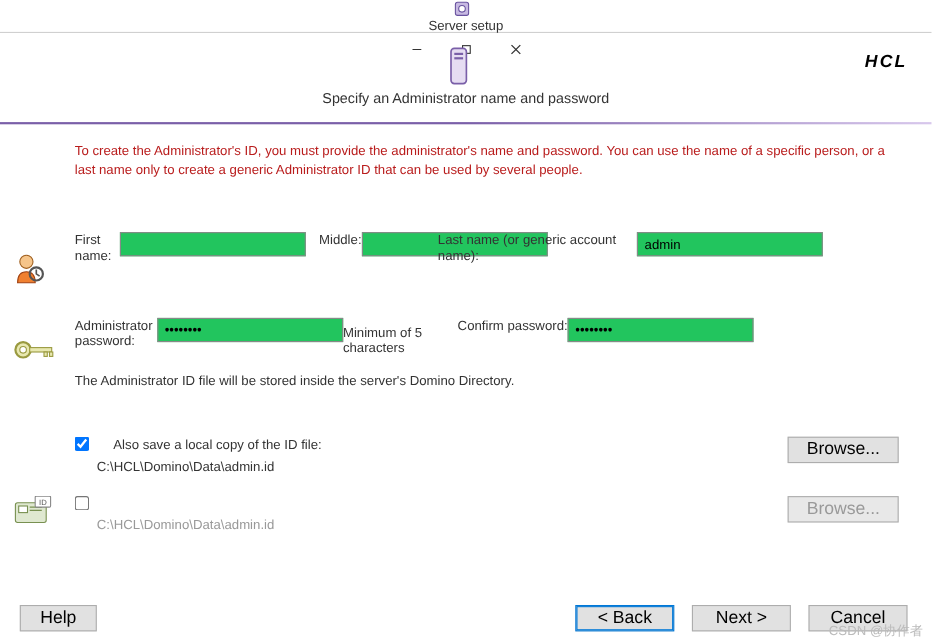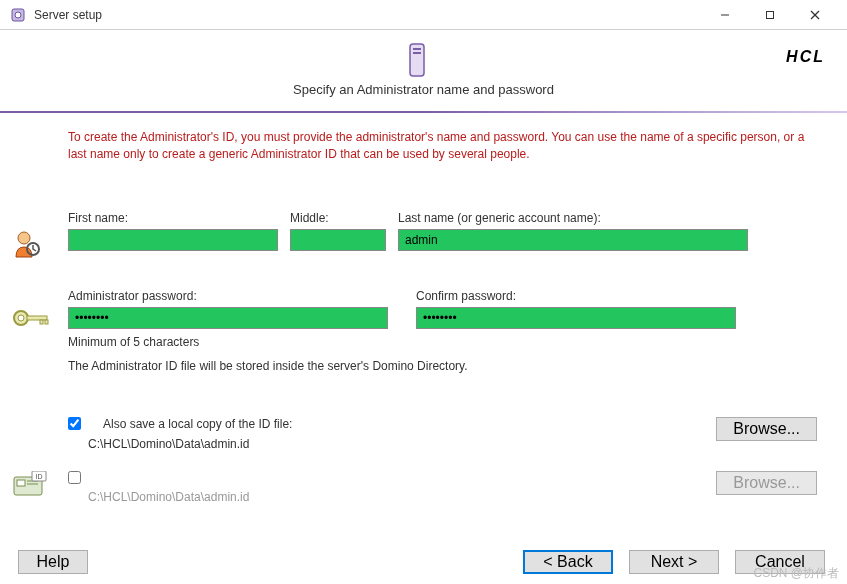--- a/index.html
+++ b/index.html
@@ -13,20 +13,21 @@
     position: relative;
     color: #333;
   }
   .titlebar {
     height: 30px;
     display: flex;
     align-items: center;
     padding: 0 10px;
     border-bottom: 1px solid #d0d0d0;
     background: #fff;
+    flex-direction: column;
   }
   .titlebar .app-icon {
     width: 16px; height: 16px;
     margin-right: 8px;
     display: inline-block;
   }
   .titlebar .title-text { flex: 1; color: #333; }
   .winbtns { display: flex; }
   .winbtn {
     width: 45px; height: 30px;
@@ -79,21 +80,21 @@
   .row-icon {
     width: 56px;
     flex: 0 0 56px;
     margin-left: -56px;
     display: flex;
     align-items: flex-start;
     justify-content: flex-start;
     padding-top: 18px;
   }
   .fields { display: flex; gap: 12px; flex: 1; }
-  .field { display: flex; flex-direction: column; }
+  .field { display: flex; flex-direction: row; }
   .field label { margin-bottom: 4px; color: #333; }
   .field input[type="text"],
   .field input[type="password"] {
     height: 22px;
     border: 1px solid #888;
     padding: 2px 6px;
     font-family: inherit;
     font-size: 12px;
     outline: none;
     background: #22c55e;

